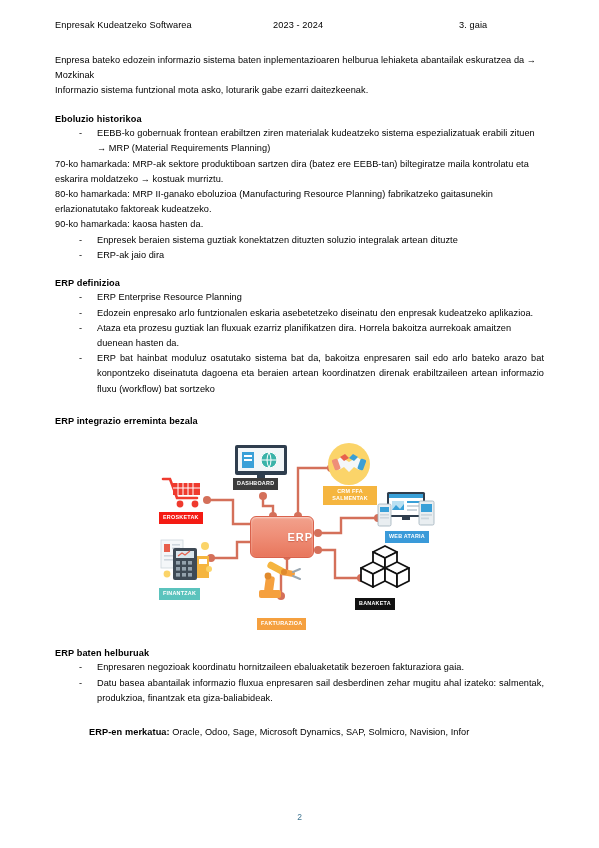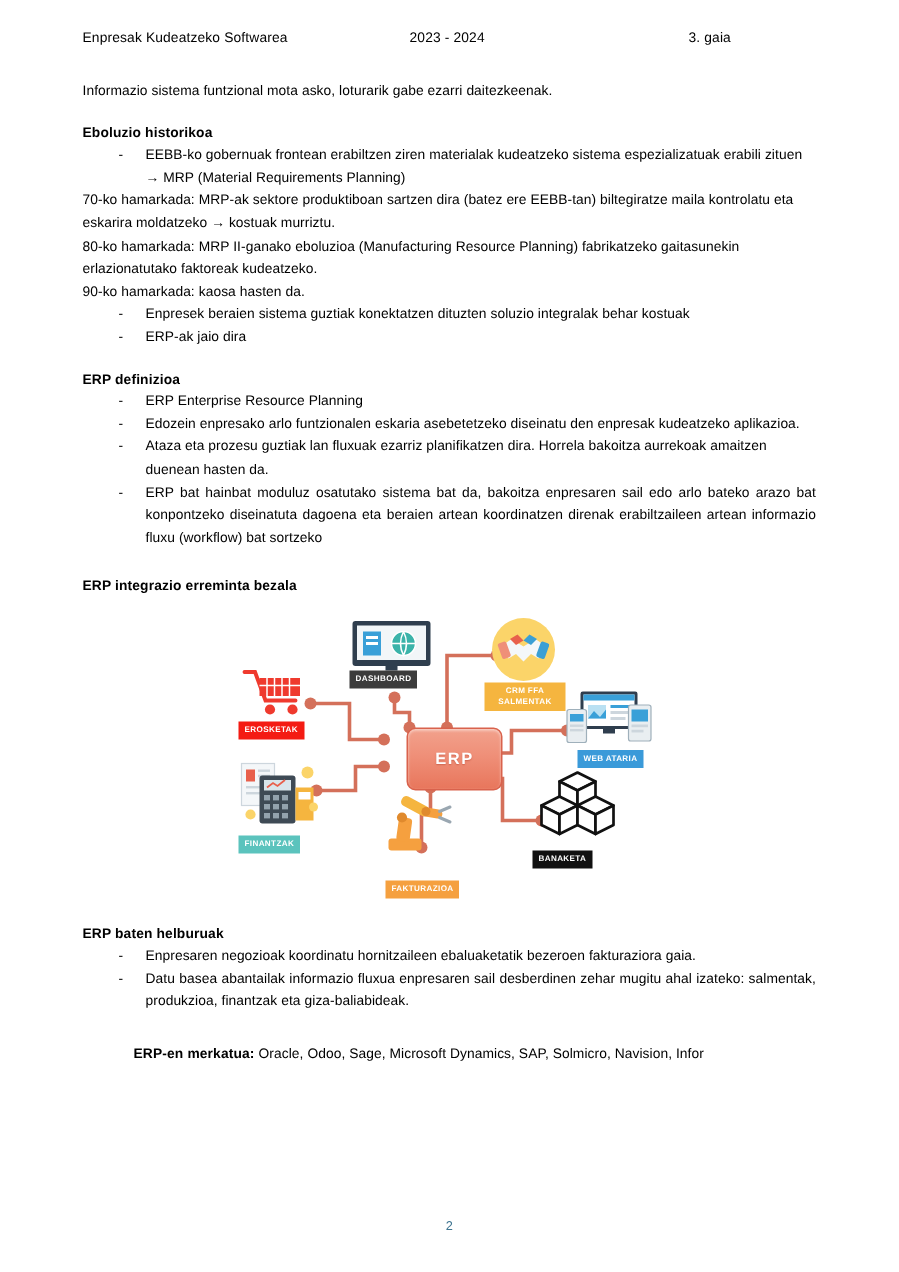--- a/index.html
+++ b/index.html
@@ -109,31 +109,31 @@
   .lbl-erosketak   { background: #f41b13; left: 14px;  top: 74px;  }
   .lbl-dashboard   { background: #3c3c3c; left: 88px;  top: 40px;  }
   .lbl-crm         { background: #f5b53f; left: 178px; top: 48px; white-space: normal; width: 54px; }
   .lbl-web         { background: #3a9ad9; left: 240px; top: 93px;  }
   .lbl-finantzak   { background: #5bc3bd; left: 14px;  top: 150px; }
   .lbl-fakturazioa { background: #f5a03f; left: 112px; top: 180px; }
   .lbl-banaketa    { background: #111111; left: 210px; top: 160px; }
 
   .erp-box {
     position: absolute;
-    left: 126px;
+    left: 105px;
     top: 78px;
     width: 62px;
     height: 40px;
     border-radius: 6px;
     background: linear-gradient(180deg, #f2a18c 0%, #ef8f78 45%, #e8765c 100%);
     border: 1.4px solid #d9624c;
     box-shadow: inset 0 1px 2px rgba(255,255,255,.55);
     display: flex;
     align-items: center;
-    justify-content: center;
+    justify-content: flex-end;
   }
   .erp-box .erp-text {
     color: #ffffff;
     font-size: 11px;
     font-weight: bold;
     letter-spacing: 1px;
     text-shadow: 0 1px 1px rgba(180,70,50,.55);
   }
 
   .icon-slot { position: absolute; }
@@ -155,33 +155,34 @@
 <div class="page">
 
   <div class="content">
 
     <div class="doc-header">
       <div class="h-left">Enpresak Kudeatzeko Softwarea</div>
       <div class="h-mid">2023 - 2024</div>
       <div class="h-right">3. gaia</div>
     </div>
 
+    <p class="para">Enpresa bateko edozein informazio sistema baten inplementazioaren helburua lehiaketa abantailak eskuratzea da → Mozkinak</p>
     <p class="para">Informazio sistema funtzional mota asko, loturarik gabe ezarri daitezkeenak.</p>
 
     <div class="gap-m"></div>
 
     <div class="h-sect">Eboluzio historikoa</div>
     <ul class="bul">
       <li><span class="dash">-</span><span>EEBB-ko gobernuak frontean erabiltzen ziren materialak kudeatzeko sistema espezializatuak erabili zituen → MRP (Material Requirements Planning)</span></li>
     </ul>
     <p class="para">70-ko hamarkada: MRP-ak sektore produktiboan sartzen dira (batez ere EEBB-tan) biltegiratze maila kontrolatu eta eskarira moldatzeko → kostuak murriztu.</p>
     <p class="para">80-ko hamarkada: MRP II-ganako eboluzioa (Manufacturing Resource Planning) fabrikatzeko gaitasunekin erlazionatutako faktoreak kudeatzeko.</p>
     <p class="para">90-ko hamarkada: kaosa hasten da.</p>
     <ul class="bul">
-      <li><span class="dash">-</span><span>Enpresek beraien sistema guztiak konektatzen dituzten soluzio integralak behar kostuak</span></li>
+      <li><span class="dash">-</span><span>Enpresek beraien sistema guztiak konektatzen dituzten soluzio integralak artean dituzte</span></li>
       <li><span class="dash">-</span><span>ERP-ak jaio dira</span></li>
     </ul>
 
     <div class="gap-m"></div>
 
     <div class="h-sect">ERP definizioa</div>
     <ul class="bul">
       <li><span class="dash">-</span><span>ERP Enterprise Resource Planning</span></li>
       <li><span class="dash">-</span><span>Edozein enpresako arlo funtzionalen eskaria asebetetzeko diseinatu den enpresak kudeatzeko aplikazioa.</span></li>
       <li><span class="dash">-</span><span>Ataza eta prozesu guztiak lan fluxuak ezarriz planifikatzen dira. Horrela bakoitza aurrekoak amaitzen duenean hasten da.</span></li>

